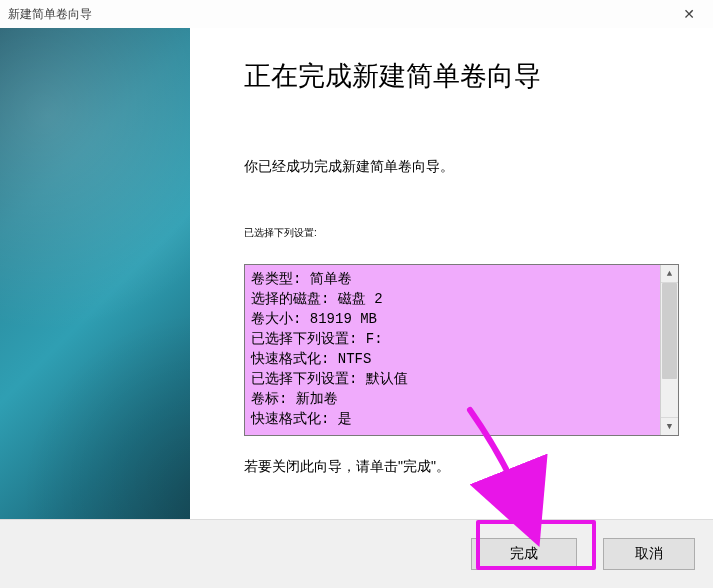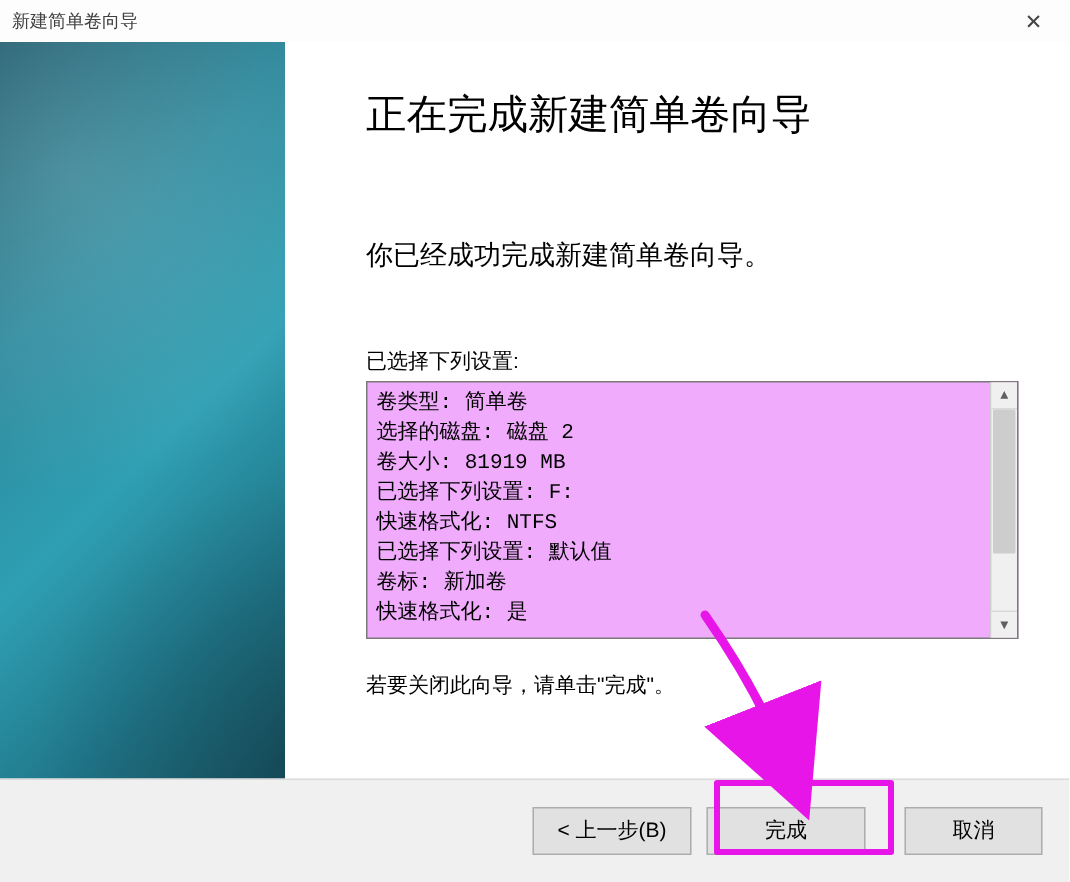--- a/index.html
+++ b/index.html
@@ -14,22 +14,22 @@
   .side-panel{position:absolute;left:0;top:0;bottom:0;width:190px;
     background:linear-gradient(135deg,#1e5c6e 0%,#2b889b 30%,#2f9fb3 55%,#1f7487 80%,#195666 100%);
     overflow:hidden;}
   .side-panel::before{content:"";position:absolute;left:-120px;top:-80px;width:420px;height:420px;border-radius:50%;
     background:radial-gradient(circle at 40% 40%, rgba(255,255,255,0.18) 0%, rgba(255,255,255,0.08) 35%, rgba(255,255,255,0) 60%);}
   .side-panel::after{content:"";position:absolute;right:-160px;bottom:-120px;width:360px;height:360px;border-radius:50%;
     background:radial-gradient(circle at 60% 60%, rgba(0,0,0,0.18) 0%, rgba(0,0,0,0) 60%);}
   
   .content{position:absolute;left:190px;right:0;top:0;bottom:0;padding:24px 34px 10px 54px;box-sizing:border-box;}
   .heading{font-size:27px;font-weight:500;margin:6px 0 64px 0;}
-  .intro{margin:0 0 50px 0;font-size:18px;}
-  .label{margin:0 0 4px 0;font-size:14px;}
+  .intro{margin:0 0 50px 0;font-size:14px;}
+  .label{margin:0 0 24px 0;font-size:10px;}
   .settings-box{position:relative;border:1px solid #7a7a7a;height:172px;box-sizing:border-box;background:#f0abfc;display:flex;font-family:Liberation Mono, monospace;}
   .settings-inner{flex:1 1 auto;padding:4px 6px 4px 6px;overflow:hidden;font-size:14px;line-height:20px;}
   .settings-inner div{white-space:nowrap;}
   .scrollbar{flex:0 0 17px;border-left:1px solid #cfcfcf;background:#f0f0f0;position:relative;}
   .sb-btn{position:absolute;left:0;right:0;height:17px;background:#f0f0f0;display:flex;align-items:center;justify-content:center;color:#606060;font-size:9px;}
   .sb-btn.top{top:0;border-bottom:1px solid #d9d9d9;}
   .sb-btn.bot{bottom:0;border-top:1px solid #d9d9d9;}
   .sb-thumb{position:absolute;left:1px;right:1px;top:18px;height:96px;background:#cdcdcd;border-radius:1px;}
   .closing-note{margin:22px 0 0 0;font-size:14px;}
   
@@ -86,23 +86,20 @@
           </div>
         </div>
       </div>
 
       <div class="closing-note">若要关闭此向导，请单击"完成"。</div>
     </div>
   </div>
 
   <div class="footer">
     <div class="btn">
-      <span>&lt; 上一步(B)</span>
-    </div>
-    <div class="btn">
       <span>完成</span>
     </div>
     <div class="btn cancel">
       <span>取消</span>
     </div>
   </div>
 
   <div class="annot">
     <svg width="713" height="588">
       <defs>

